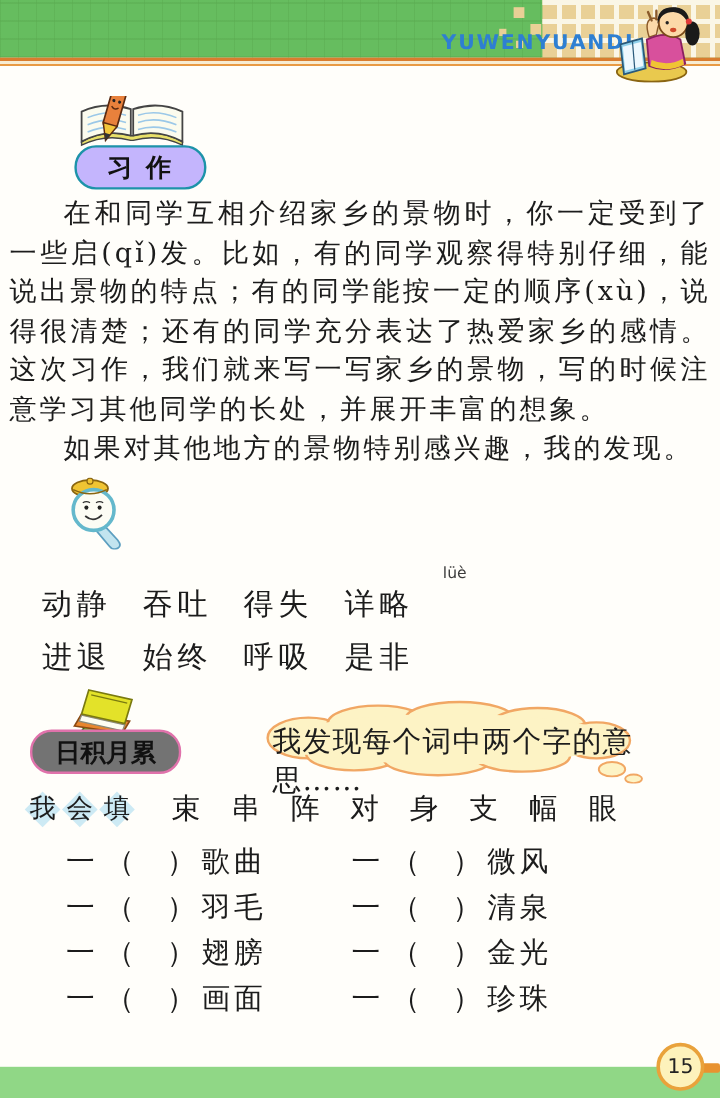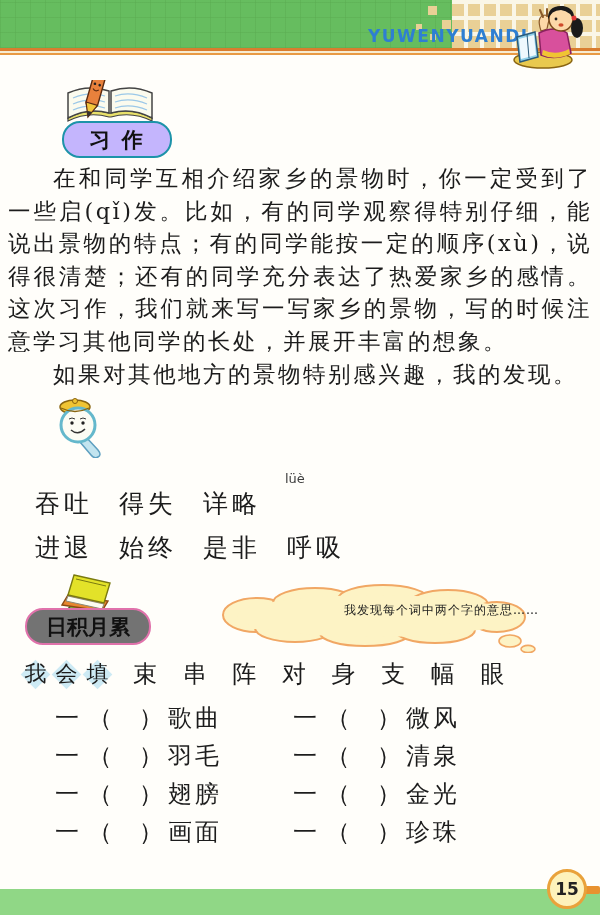--- a/index.html
+++ b/index.html
@@ -38,45 +38,45 @@
   .para p{margin:0;text-indent:2em;}
   
   .wrow{position:absolute;left:35px;display:flex;}
   .wrow1{top:487px;} .wrow2{top:531px;}
   .wcell{width:84px;position:relative;font-size:25px;letter-spacing:4px;}
   .pinyin{position:absolute;top:-16px;left:34px;font-family:"DejaVu Sans", sans-serif;
     font-size:13px;letter-spacing:0;color:#3c3c3c;margin-left:48px;}
   
   .bubble{position:absolute;left:205px;top:581px;width:335px;height:72px;}
   .bubble svg{position:absolute;left:0;top:0;}
-  .bubble-text{position:absolute;left:32px;top:21px;width:302px;text-align:right;
-    font-size:12px;letter-spacing:1px;color:#1c1c1c;}
+  .bubble-text{position:absolute;left:22px;top:21px;width:302px;text-align:left;
+    font-size:24px;letter-spacing:1px;color:#1c1c1c;}
   
   .fillhead{position:absolute;left:20px;top:656px;height:36px;display:flex;align-items:center;}
   .dchar{position:relative;display:inline-flex;width:31px;height:33px;align-items:center;
     justify-content:center;font-size:22px;}
   .dchar::before{content:"";position:absolute;left:5px;top:6px;width:21px;height:21px;
     background:#cdeaf4;transform:rotate(45deg);}
   .dchar span{position:relative;}
-  .classifiers{margin-left:20px;font-size:24px;letter-spacing:9px;white-space:nowrap;}
+  .classifiers{margin-left:30px;font-size:24px;letter-spacing:9px;white-space:nowrap;}
   .fillrows{position:absolute;left:55px;top:699px;width:480px;font-size:24px;}
   .frow{display:flex;height:38px;align-items:center;}
   .fgl{width:238px;display:flex;align-items:center;}
   .fgr{display:flex;align-items:center;}
   .dash{margin-right:9px;}
   .pgap{display:inline-block;width:27px;}
   .fword{margin-left:5px;letter-spacing:3px;font-family:Liberation Serif, serif;}
   
   .footer{position:absolute;left:0;bottom:0;width:600px;height:26px;background:#90d786;}
   .pagetab{position:absolute;right:0;bottom:21px;width:16px;height:8px;background:#e8922f;
     border-radius:2px;z-index:3;}
   .pagenum{position:absolute;right:13px;bottom:6px;width:34px;height:34px;border-radius:50%;
     background:#fdf2bb;border:3px solid #e9a23b;display:flex;align-items:center;
     justify-content:center;font-family:"DejaVu Sans", sans-serif;font-size:17px;
-    font-weight:bold;color:#222;z-index:4;}
+    font-weight:normal;color:#222;z-index:4;}
 </style>
 </head>
 <body>
 
 <div class="page">
 
   <div class="header">
     <div class="checker"></div>
     <div class="sq" style="left:428px;top:6px;"></div>
     <div class="sq" style="left:442px;top:20px;"></div>
@@ -131,32 +131,33 @@
     <circle cx="33" cy="3" r="2.5" fill="#f0c433" stroke="#8a6510" stroke-width="1"></circle>
     <circle cx="36" cy="27" r="17" fill="#fcfcf4" stroke="#64b8cc" stroke-width="3"></circle>
     <path d="M19 10 Q33 17 47 10" stroke="#8a6510" stroke-width="1.3" fill="none"></path>
     <circle cx="30" cy="25" r="1.7" fill="#222"></circle>
       <circle cx="41" cy="25" r="1.7" fill="#222"></circle>
     <path d="M27 21 Q30 19 33 21 M38 21 Q41 19 44 21" stroke="#333" stroke-width="1" fill="none"></path>
     <path d="M29 32 Q36 38 43 31" stroke="#333" stroke-width="1.5" fill="none"></path>
   </svg>
 
   <div class="wrow wrow1">
+    <div class="wcell">动静</div>
     <div class="wcell">吞吐</div>
     <div class="wcell">得失</div>
     <div class="wcell">
       <span class="pinyin">lüè</span>
       <span>详略</span>
     </div>
   </div>
   <div class="wrow wrow2">
     <div class="wcell">进退</div>
     <div class="wcell">始终</div>
+    <div class="wcell">呼吸</div>
     <div class="wcell">是非</div>
-    <div class="wcell">呼吸</div>
   </div>
 
   <svg class="icon-abs" style="left:48px;top:569px;" width="92" height="56" viewBox="0 0 92 56">
     <path d="M16 45 L56 51 L64 41 L24 35 Z" fill="#6fbe45" stroke="#2f6a1f" stroke-width="1.4"></path>
     <path d="M14 36 L54 42 L60 32 L20 26 Z" fill="#e8862e" stroke="#8a4a12" stroke-width="1.4"></path>
     <path d="M20 27 L56 35 L54 40 L18 32 Z" fill="#fdfdf2" stroke="#8a8a7a" stroke-width="1"></path>
     <path d="M26 6 L62 14 L56 34 L20 26 Z" fill="#e3e229" stroke="#7a7a10" stroke-width="1.4"></path>
     <path d="M28 10 L58 17" stroke="#7a7a10" stroke-width="1" fill="none"></path>
   </svg>
   <div class="pill pill-accum">日积月累</div>

